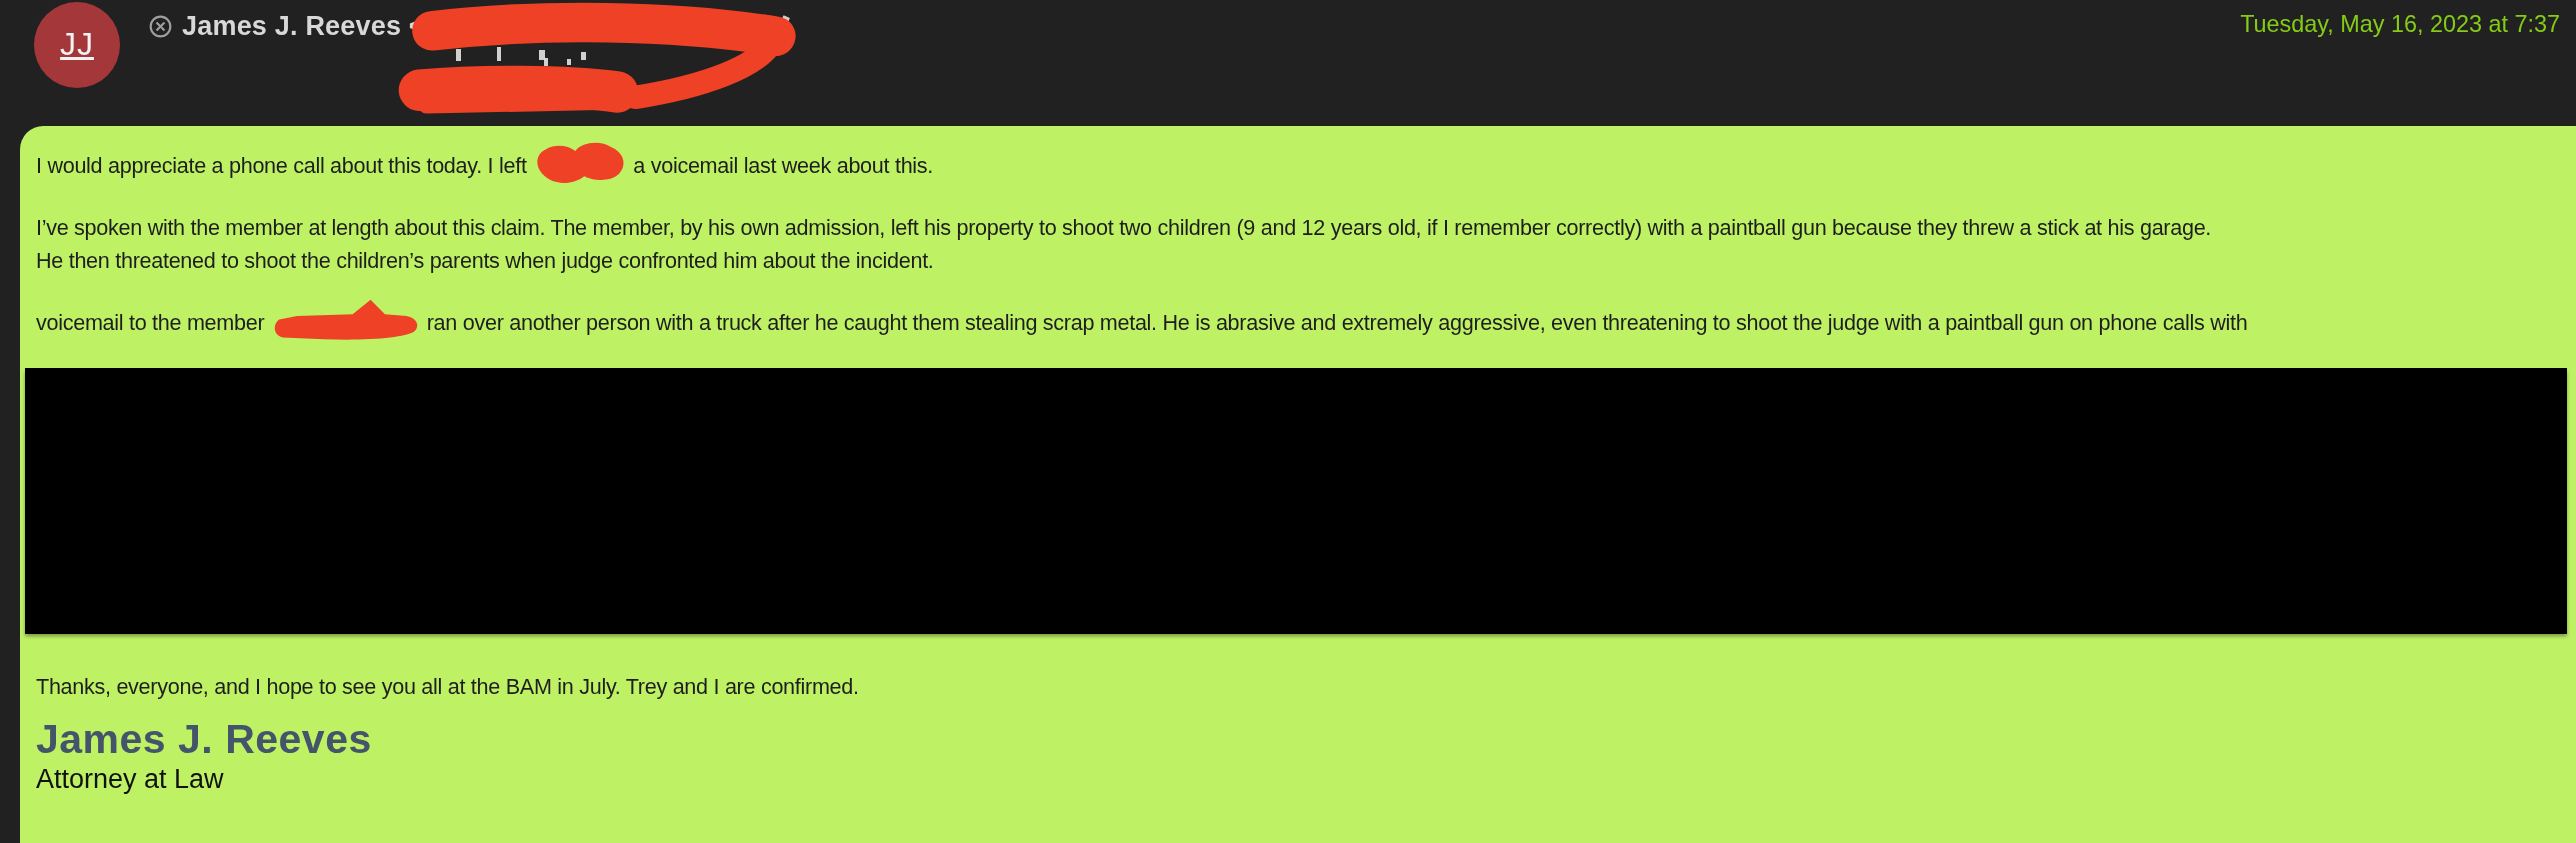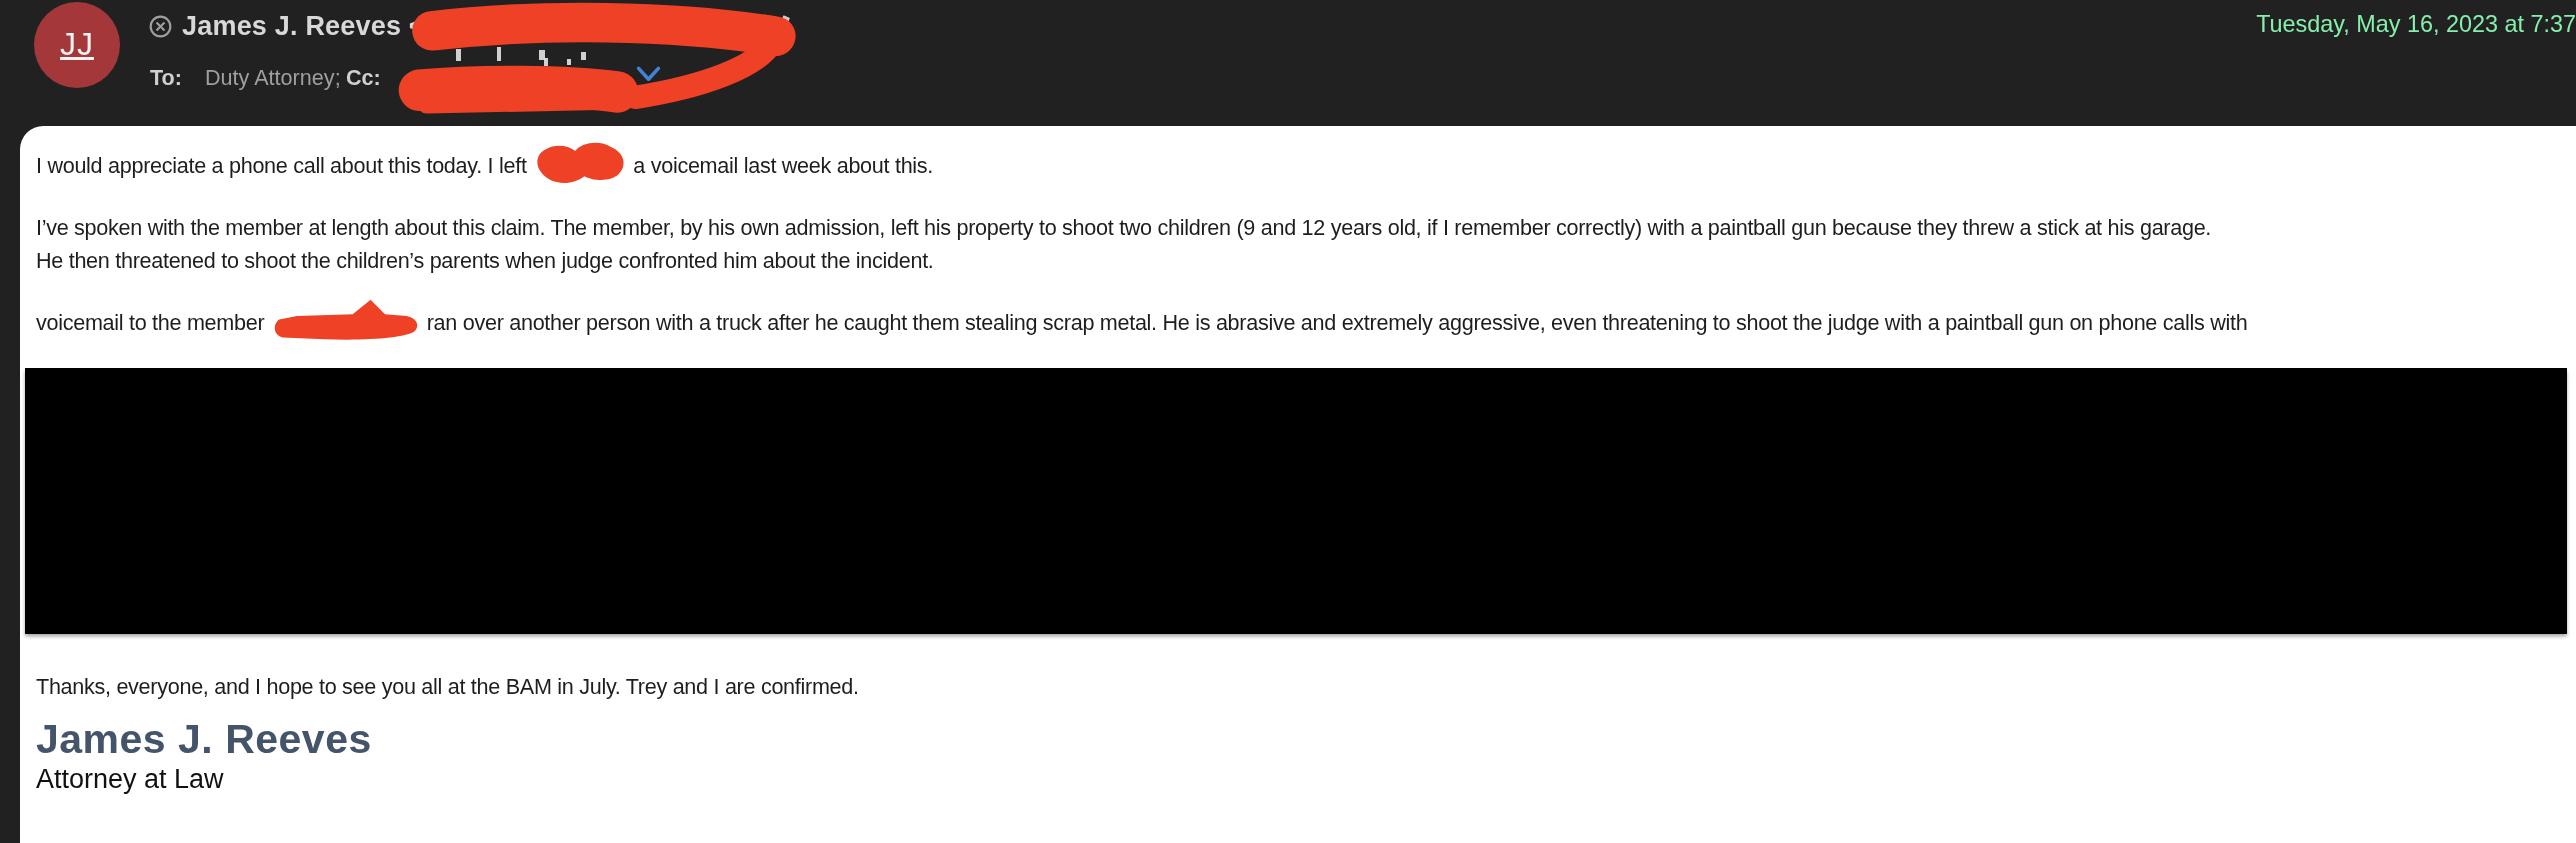--- a/index.html
+++ b/index.html
@@ -17,29 +17,29 @@
   }
   .sender-row{position:absolute;left:148px;top:10.8px;height:32px;display:flex;align-items:center;}
   .blocked-icon{width:25px;height:25px;margin-right:9px;}
   .sender-name{color:#d8d8d8;font-size:27px;font-weight:700;letter-spacing:0.2px;white-space:pre;}
   .recip-row{position:absolute;left:0;top:63px;height:31px;width:100%;}
   .recip-label{position:absolute;color:#d0d0d0;font-size:21.6px;font-weight:700;top:1.8px;}
   .recip-value{position:absolute;color:#9f9f9f;font-size:21.6px;top:1.8px;white-space:pre;}
   .to-label{left:150px;} .to-value{left:205px;} .cc-label{left:346px;}
   .expand-btn{position:absolute;left:634px;top:0px;width:29px;height:23.4px;cursor:pointer;}
   .timestamp{
-    position:absolute;right:0px;top:10.8px;color:#86efac;font-size:23.4px;white-space:nowrap;
+    position:absolute;right:16px;top:10.8px;color:#84cc16;font-size:23.4px;white-space:nowrap;
   }
   
   .header-scribble{position:absolute;left:387px;top:0px;width:432px;height:121px;pointer-events:none;}
   .frag{position:absolute;background:#e6e3e0;opacity:.9;}
   
   .body-panel{
     position:absolute;left:20px;top:126px;width:2556px;height:718px;
-    background:#ffffff;border-top-left-radius:23.4px;overflow:hidden;
+    background:#bef264;border-top-left-radius:23.4px;overflow:hidden;
   }
   .body-content{padding:23.4px 7.2px 0 16px;}
   .para{margin:0 0 29px 0;}
   .line{
     line-height:33px;font-size:21.6px;letter-spacing:-0.3px;color:#1e1e1e;white-space:pre;
   }
   .redact{display:inline-block;position:relative;height:0.9px;vertical-align:baseline;}
   .redact.blob1{width:101px;}
   .redact.blob2{width:151px;}
   .redact svg{position:absolute;left:0;}
@@ -64,28 +64,20 @@
 
   <div class="sender-row">
     <svg class="blocked-icon" viewBox="0 0 28 28">
       <circle cx="14" cy="14" r="11" fill="none" stroke="#9f9f9f" stroke-width="2.4"></circle>
       <line x1="9.5" y1="9.5" x2="18.5" y2="18.5" stroke="#9f9f9f" stroke-width="2.4"></line>
       <line x1="18.5" y1="9.5" x2="9.5" y2="18.5" stroke="#9f9f9f" stroke-width="2.4"></line>
     </svg>
     <span class="sender-name">James J. Reeves &lt;JREEVE</span>
   </div>
 
-  <div class="recip-row">
-    <span class="recip-label to-label">To:</span>
-    <span class="recip-value to-value">Duty Attorney;</span>
-    <span class="recip-label cc-label">Cc:</span>
-    <svg class="expand-btn" viewBox="0 0 32 26">
-      <polyline points="5,6 16,18 27,6" fill="none" stroke="#4183d7" stroke-width="4" stroke-linecap="round" stroke-linejoin="round"></polyline>
-    </svg>
-  </div>
 
   <div class="timestamp">Tuesday, May 16, 2023 at 7:37</div>
 
   <div class="frag" style="left:456px;top:49px;width:4.5px;height:11.7px;"></div>
   <div class="frag" style="left:497px;top:47px;width:3.6px;height:13.5px;"></div>
   <div class="frag" style="left:539px;top:50px;width:6.3px;height:10px;"></div>
   <div class="frag" style="left:581px;top:52px;width:4.5px;height:8px;"></div>
   <div class="frag" style="left:544px;top:58px;width:3.6px;height:8px;"></div>
   <div class="frag" style="left:567px;top:59px;width:3.6px;height:6.3px;"></div>
   <div class="frag" style="left:780px;top:16px;width:7.2px;height:16px;transform:rotate(24deg);"></div>

